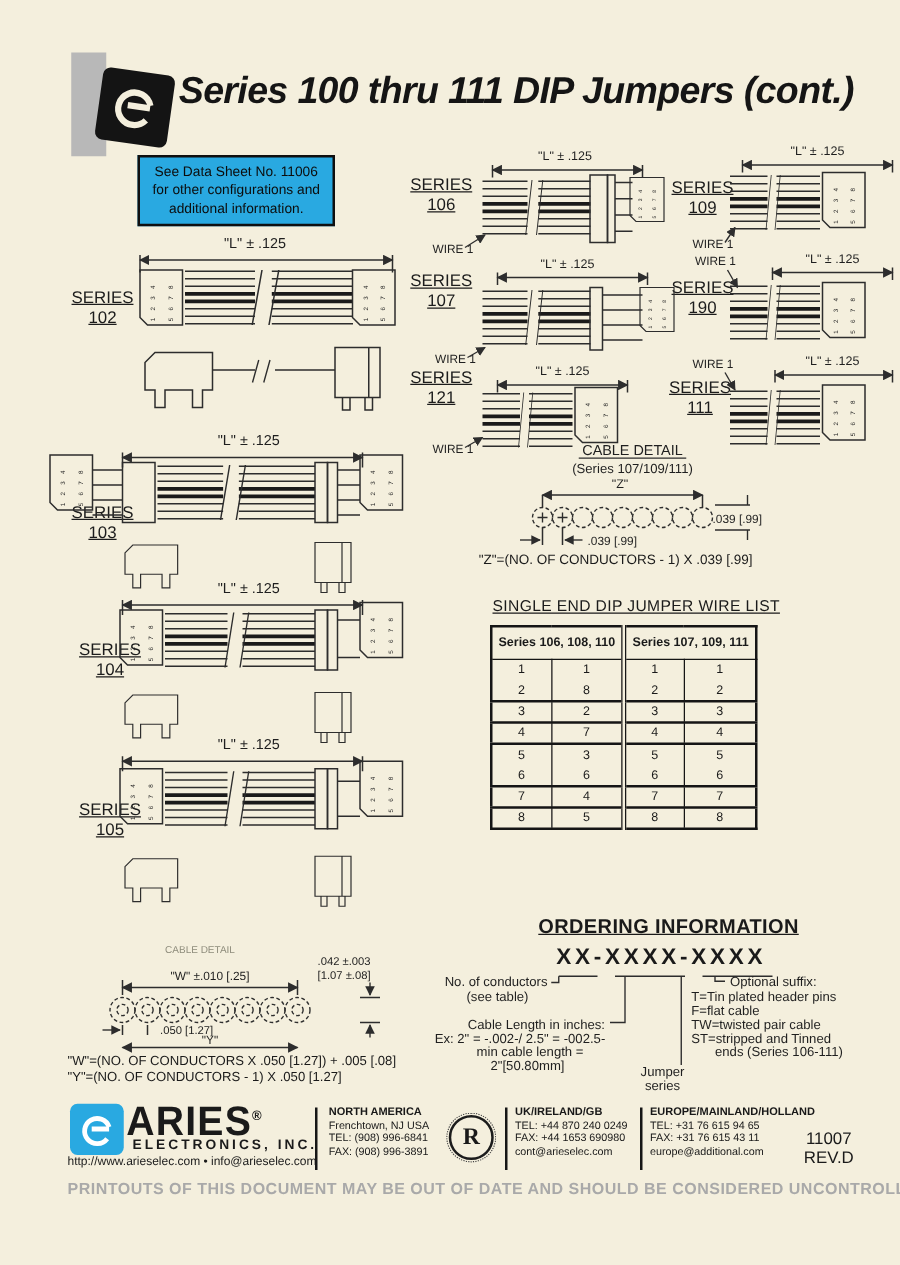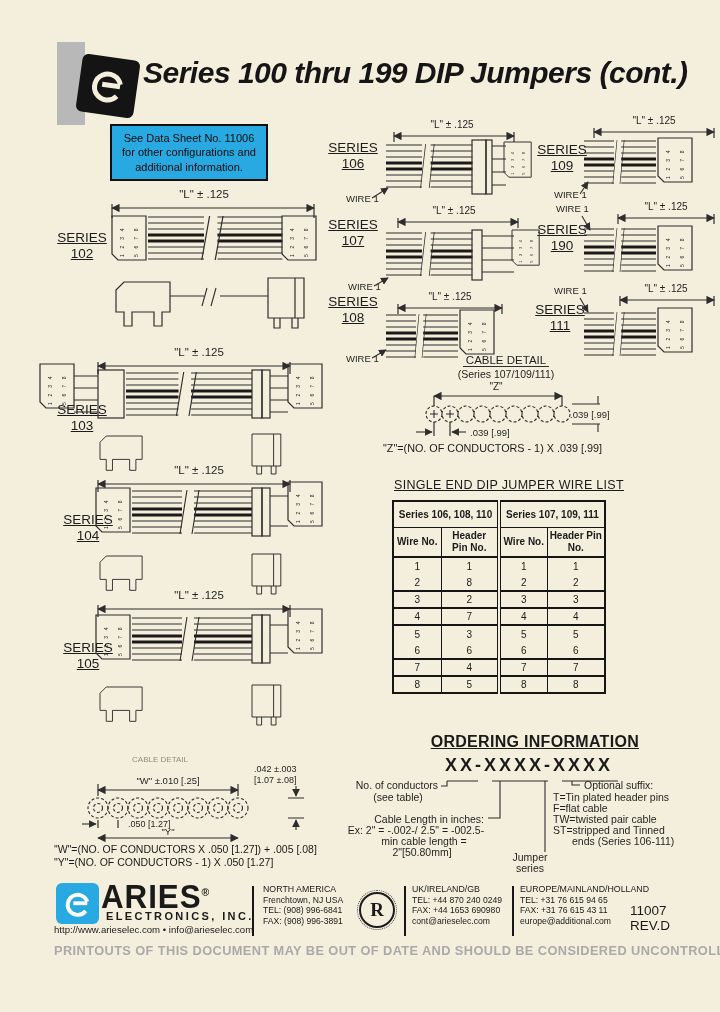--- a/index.html
+++ b/index.html
@@ -27,28 +27,28 @@
   .part-no{left:445px;top:755px;font-size:18px;font-weight:bold;letter-spacing:3px;white-space:nowrap}
   .wire-table{position:absolute;left:392px;top:500px;border-collapse:collapse;font-size:10px;text-align:center;border:2.5px solid #151515;table-layout:fixed}
   .wire-table th,.wire-table td{border-left:1.5px solid #151515;padding:1px 2px;font-weight:normal}
   .wire-table th{font-weight:bold}
   .wire-table th:first-child,.wire-table td:first-child{border-left:none}
   .wire-table .dbl{border-left:4px double #151515}
   .wire-table .grp th{border-bottom:1.5px solid #151515;height:26px}
   .wire-table .cols th{border-bottom:2.5px solid #151515;height:30px;line-height:1.15}
   .wire-table td{height:17px}
   .footer-block{position:absolute;font-size:8.6px;line-height:1.22;color:#181818}
-  .footer-block .t{font-weight:normal;font-size:8.8px}
+  .footer-block .t{font-weight:bold;font-size:8.8px}
   .vdiv{position:absolute;width:1.5px;background:#161616}
   .aries-word{left:101px;top:878px;font-size:33px;font-weight:bold;letter-spacing:1px;transform:scaleX(0.95);transform-origin:left;white-space:nowrap}
   .aries-sub{left:106px;top:910px;font-size:11px;font-weight:bold;letter-spacing:2.4px;white-space:nowrap}
   .aries-url{left:54px;top:924px;font-size:9.6px;white-space:nowrap}
   .blue-logo{left:56px;top:883px;width:43px;height:41px;background:#29a9e1;border-radius:6px;display:flex;align-items:center;justify-content:center}
   .r-emblem{left:359px;top:892px;width:36px;height:36px;border:2.5px solid #1c1c1c;border-radius:50%;outline:1.5px dotted #444;outline-offset:1.5px;display:flex;align-items:center;justify-content:center;font-family:"Liberation Serif",serif;font-weight:bold;font-size:19px}
-  .doc-no{left:630px;top:903px;width:66px;text-align:left;font-size:13.5px;line-height:1.12}
+  .doc-no{left:630px;top:903px;width:66px;text-align:center;font-size:13.5px;line-height:1.12}
   .notice{left:54px;top:943px;font-size:12.8px;font-weight:bold;color:#a9a9a9;letter-spacing:0.4px;white-space:nowrap}
   .faintt{font-size:8px;fill:#8e8c7c}
 </style>
 </head>
 <body>
 
 <svg width="0" height="0" style="position:absolute" aria-hidden="true">
   <defs>
     <marker id="ar" viewBox="0 0 10 10" refX="9" refY="5" markerWidth="7" markerHeight="7" orient="auto-start-reverse">
       <path d="M0,0 L10,5 L0,10 z" fill="#2d2d2d"></path>
@@ -72,21 +72,21 @@
   </defs>
 </svg>
 
 <div class="abs gray-bar"></div>
 <div class="abs diamond">
   <svg width="44" height="44" viewBox="0 0 44 44">
     <path d="M34,19 a13,13 0 1 0 -2,12" stroke="#f4efdd" stroke-width="5" fill="none"></path>
     <path d="M16,21 H34" stroke="#f4efdd" stroke-width="5" fill="none"></path>
   </svg>
 </div>
-<div class="abs page-title">Series 100 thru 199 DIP Jumpers (cont.)</div>
+<div class="abs page-title">Series 100 thru 111 DIP Jumpers (cont.)</div>
 <div class="abs info-box">See Data Sheet No. 11006 for other configurations and additional information.</div>
 
 <div class="series-label" style="left:56px;top:230px;width:52px">
     <span>SERIES</span>
     <span>102</span>
   </div>
 <div class="series-label" style="left:56px;top:402px;width:52px">
     <span>SERIES</span>
     <span>103</span>
   </div>
@@ -101,21 +101,21 @@
 <div class="series-label" style="left:326px;top:140px;width:54px">
     <span>SERIES</span>
     <span>106</span>
   </div>
 <div class="series-label" style="left:326px;top:217px;width:54px">
     <span>SERIES</span>
     <span>107</span>
   </div>
 <div class="series-label" style="left:326px;top:294px;width:54px">
     <span>SERIES</span>
-    <span>108</span>
+    <span>121</span>
   </div>
 <div class="series-label" style="left:536px;top:142px;width:52px">
     <span>SERIES</span>
     <span>109</span>
   </div>
 <div class="series-label" style="left:536px;top:222px;width:52px">
     <span>SERIES</span>
     <span>190</span>
   </div>
 <div class="series-label" style="left:534px;top:302px;width:52px">
@@ -277,26 +277,20 @@
   <colgroup>
       <col style="width:48px">
       <col style="width:58px">
       <col style="width:48px">
       <col style="width:58px">
     </colgroup>
   <tbody>
       <tr class="grp">
     <th colspan="2">Series 106, 108, 110</th>
     <th colspan="2" class="dbl">Series 107, 109, 111</th>
-  </tr>
-  <tr class="cols">
-    <th>Wire No.</th>
-    <th>Header Pin No.</th>
-    <th class="dbl">Wire No.</th>
-    <th>Header Pin No.</th>
   </tr>
   </tbody>
     <tbody>
       <tr>
         <td>1</td>
         <td>1</td>
         <td class="dbl">1</td>
         <td>1</td>
       </tr>
       <tr style="border-top: none;">

